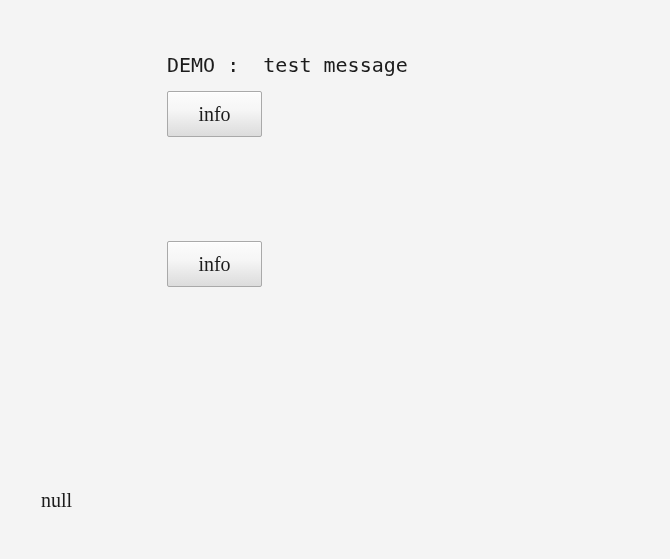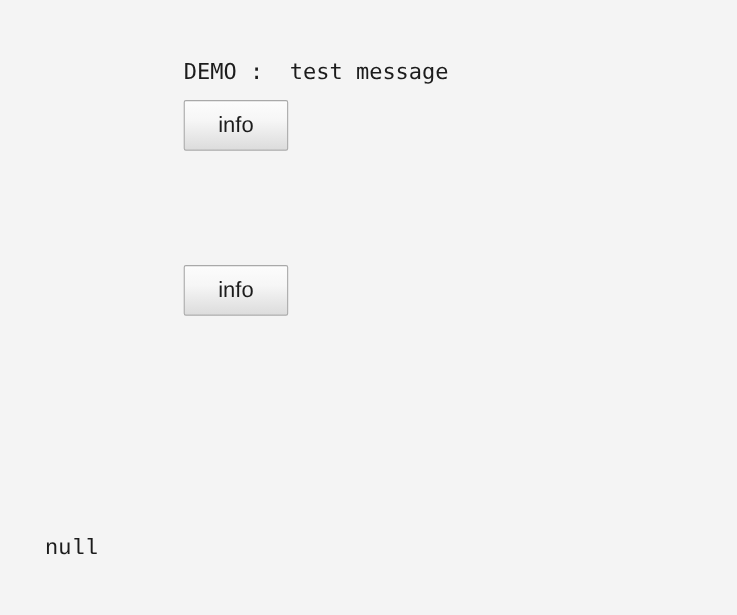--- a/index.html
+++ b/index.html
@@ -50,36 +50,36 @@
   }
 
   .info-button {
     display: inline-block;
     width: 95px;
     height: 46px;
     box-sizing: border-box;
     border: 1px solid #a9a9a9;
     border-radius: 2px;
     background: linear-gradient(to bottom, #fcfcfc 0%, #f6f6f6 40%, #e8e8e8 72%, #dcdcdc 100%);
-    font-family: Liberation Sans, sans-serif;
+    font-family: Liberation Serif, serif;
     font-size: 20px;
     line-height: 44px;
     text-align: center;
     color: #1c1c1c;
     padding: 0;
     cursor: pointer;
     box-shadow: inset 0 1px 0 #ffffff;
   }
 
   
   .footer-text {
     position: absolute;
     left: 41px;
     top: 487px;
-    font-family: Liberation Mono, monospace;
+    font-family: Liberation Serif, serif;
     font-size: 20px;
     line-height: 26px;
     color: #1c1c1c;
     white-space: pre;
   }
 </style>
 </head>
 <body>
 
 <div class="page">

